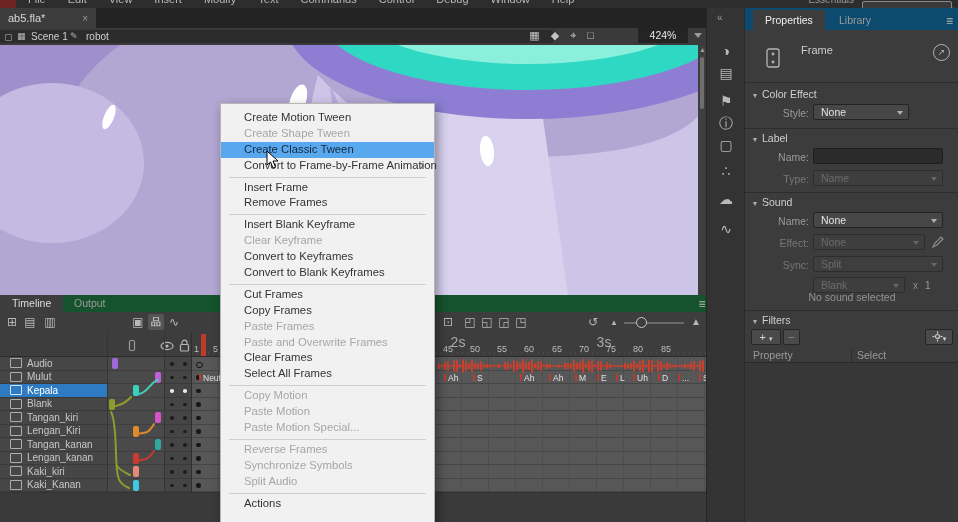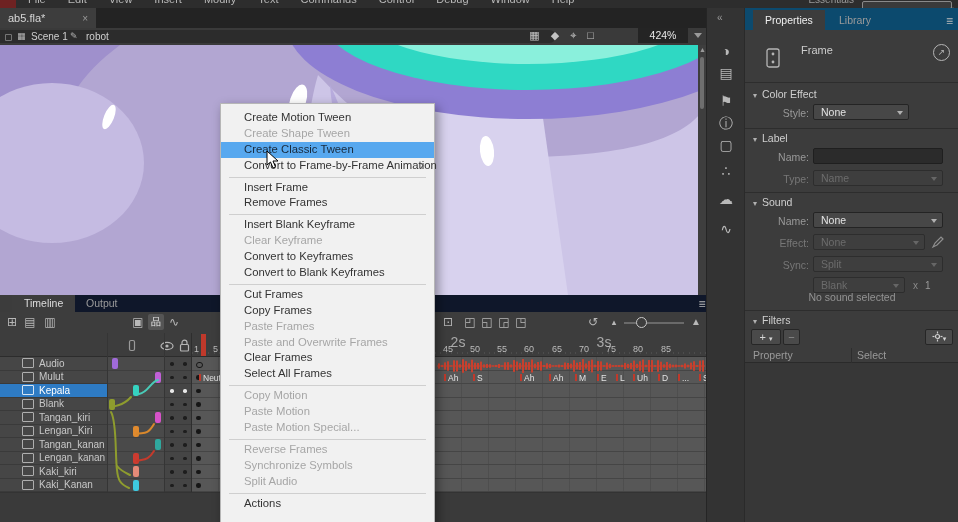--- a/index.html
+++ b/index.html
@@ -33,21 +33,21 @@
 
   
   #stage{left:0;top:45px;width:706px;height:250px;background:#b2a6d2;}
   #stage svg{display:block;}
   #stage-scroll{left:698px;top:45px;width:8px;height:250px;background:#3e3e3e;}
   #stage-scroll .up{position:absolute;top:1px;left:1px;color:#9a9a9a;font-size:7px;}
   #stage-scroll .thumb{position:absolute;top:12px;left:2px;width:4px;height:52px;background:#6f6f6f;border-radius:2px;}
 
   
   #timeline{left:0;top:295px;width:706px;height:227px;background:#3c3c3c;}
-  #tl-tabs{position:absolute;left:12px;top:0;width:706px;height:17px;background:#0f172a;}
+  #tl-tabs{position:absolute;left:0;top:0;width:706px;height:17px;background:#14532d;}
   .tl-tab{position:absolute;top:0;height:17px;padding:0 12px;line-height:17px;font-size:10.5px;color:#9a9a9a;}
   .tl-tab.act-true{background:#3d3d3d;color:#ddd;}
   #tl-toolbar{position:absolute;left:0;top:17px;width:706px;height:21px;background:#3d3d3d;border-bottom:1px solid #2e2e2e;}
   .tbtn{position:absolute;top:2px;color:#b8b8b8;font-size:12px;line-height:16px;text-align:center;width:16px;height:16px;}
   .tbtn.on{background:#555;border-radius:2px;color:#e8e8e8;}
   #tl-slider-track{position:absolute;left:624px;top:10px;width:60px;height:2px;background:#6a6a6a;}
   #tl-slider-knob{position:absolute;left:636px;top:5px;width:9px;height:9px;border:1.5px solid #c9c9c9;border-radius:50%;background:#3d3d3d;}
 
   
   #tl-head{position:absolute;left:0;top:38px;width:706px;height:24px;background:#3d3d3d;border-bottom:1px solid #2c2c2c;box-sizing:border-box;}
@@ -56,21 +56,21 @@
   .frm-num{position:absolute;top:11px;font-size:9px;color:#bdbdbd;transform:translateX(-50%);}
   .ltick{position:absolute;top:11px;font-size:9px;color:#bdbdbd;}
   #playhead{position:absolute;left:201px;top:39px;width:5px;height:22px;background:#c0392b;}
   #ruler .dotstrip{position:absolute;left:0;top:19px;width:514px;height:2px;
      background:repeating-linear-gradient(90deg,#565656 0 1px,transparent 1px 5.4px);opacity:.6;}
 
   
   #tl-rows{position:absolute;left:0;top:62px;width:706px;height:135px;}
   .tl-row{position:relative;width:706px;height:13.5px;}
   .name-cell{position:absolute;left:0;top:0;width:107px;height:13.5px;background:#464646;border-bottom:1px solid #3a3a3a;
-             box-sizing:border-box;display:flex;align-items:center;gap:5px;padding-left:22px;color:#c8c8c8;font-size:10px;}
+             box-sizing:border-box;display:flex;align-items:center;gap:5px;padding-left:10px;color:#c8c8c8;font-size:10px;}
   .name-cell.sel-true{background:#2e7bc4;color:#fff;}
   .layer-ico{width:10px;height:8px;border:1px solid currentColor;border-radius:1px;opacity:.8;flex:0 0 auto;}
   .parent-cell{position:absolute;left:107px;top:0;width:57px;height:13.5px;background:#4a4a4a;border-bottom:1px solid #3e3e3e;box-sizing:border-box;}
   .swatch{position:absolute;top:1px;width:6px;height:11px;border-radius:2px;}
   .dots-cell{position:absolute;left:164px;top:0;width:28px;height:13.5px;background:#454545;border-bottom:1px solid #3a3a3a;box-sizing:border-box;}
   .dots-cell i{position:absolute;top:5px;width:3.5px;height:3.5px;border-radius:50%;background:#1d1d1d;}
   .dots-cell i.d1{left:6px}.dots-cell i.d2{left:19px}
   .sel-true ~ .dots-cell i{background:#e8e8e8;}
   .frames-cell{position:absolute;left:192px;top:0;width:514px;height:13.5px;background:#575757;border-bottom:1px solid #454545;box-sizing:border-box;
      background-image:repeating-linear-gradient(90deg,transparent 0 26px,rgba(0,0,0,.10) 26px 27px);}

